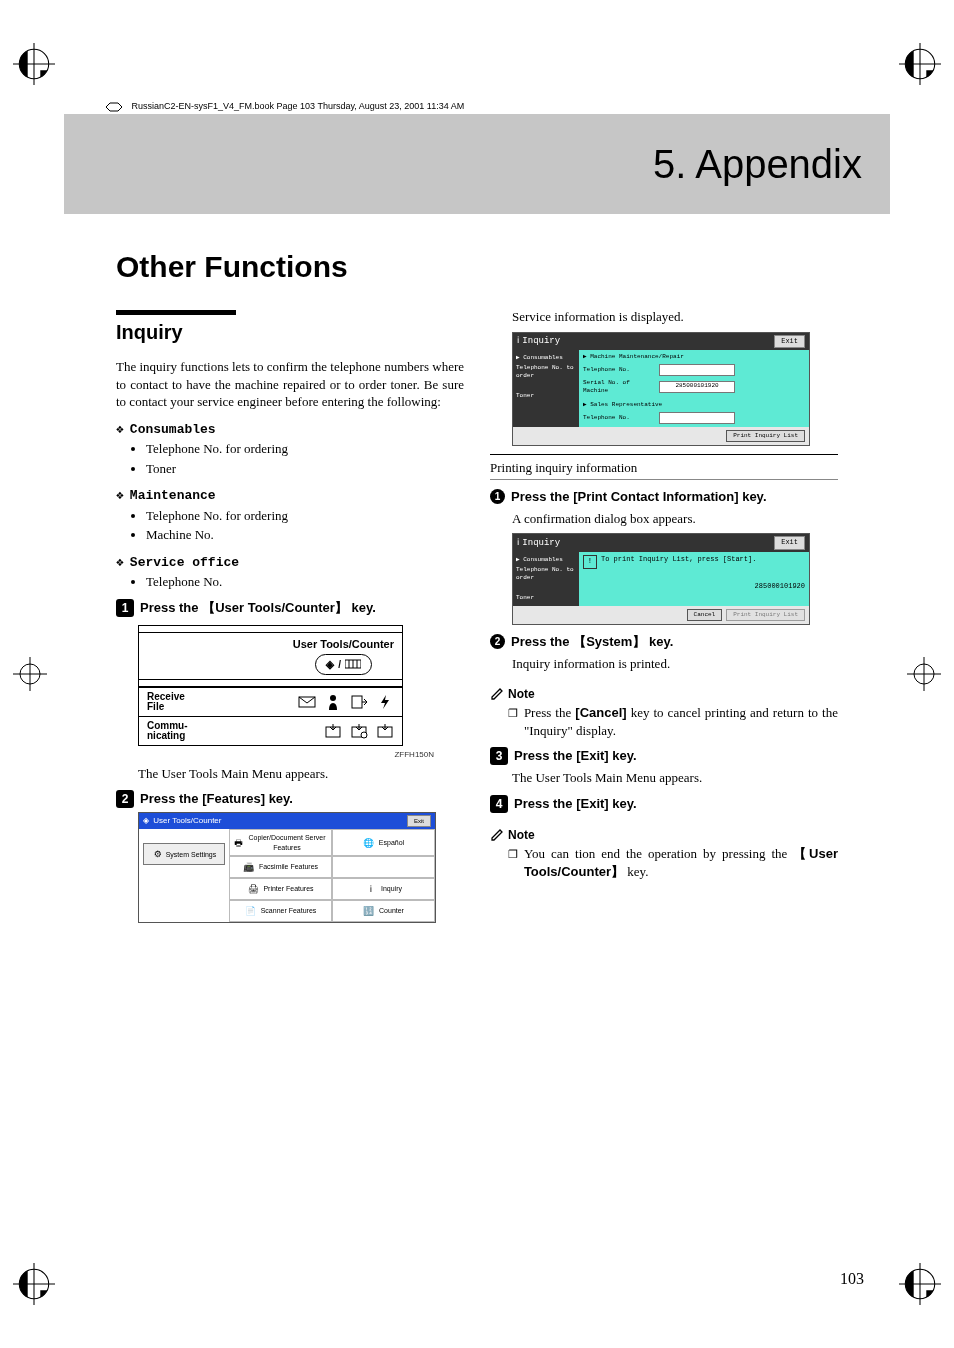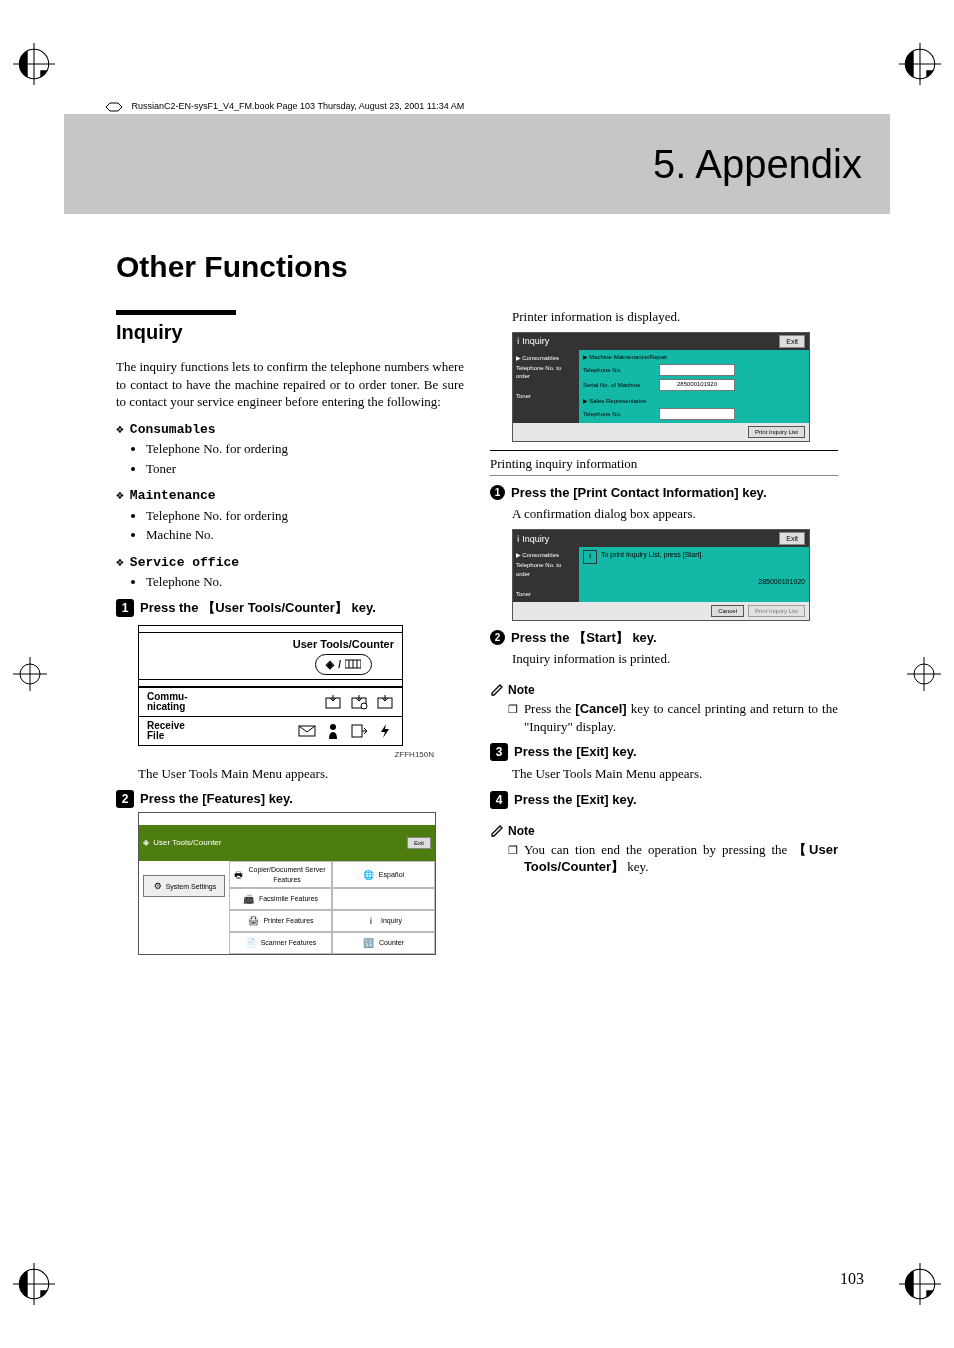--- a/index.html
+++ b/index.html
@@ -165,22 +165,22 @@
     text-align: right;
     font-size: 8px;
     color: #333;
     margin-right: 30px;
     margin-top: 2px;
     font-family: Arial, sans-serif;
   }
   .screenshot {
     margin: 6px 0 6px 0;
     border: 1px solid #555;
-    background: #14b8a6;
-    font-family: Liberation Sans, sans-serif;
+    background: #5eead4;
+    font-family: Liberation Mono, monospace;
     font-size: 7px;
     position: relative;
     color: #000;
   }
   .screenshot .titlebar {
     display: flex;
     align-items: center;
     background: #333;
     color: #fff;
     padding: 2px 4px;
@@ -251,25 +251,24 @@
     margin: 4px 0 6px 22px;
     border: 1px solid #555;
     font-family: Arial, sans-serif;
     font-size: 7px;
     width: 296px;
   }
   .menu-shot .titlebar {
     display: flex;
     align-items: center;
     justify-content: space-between;
-    background: #4d7c0f;
+    background: #1d4ed8;
     color: #fff;
-    padding: 12px 4px;
+    padding: 2px 4px;
     font-size: 8px;
-    margin-top: 12px;
   }
   .menu-shot .body { display:flex; }
   .menu-shot .side { width: 90px; padding: 14px 4px; box-sizing: border-box; text-align:center; }
   .menu-shot .side .btn { border: 1px solid #777; background:#eee; padding: 4px 2px; }
   .menu-shot .grid { flex:1; display:grid; grid-template-columns: 1fr 1fr; }
   .menu-shot .cell {
     border: 1px solid #bbb;
     padding: 3px 4px;
     display:flex;
     align-items:center;
@@ -431,58 +430,58 @@
               <svg width="16" height="12" viewBox="0 0 16 12">
                   <rect x="0" y="2" width="16" height="8" fill="none" stroke="#000"></rect>
                   <line x1="4" y1="2" x2="4" y2="10" stroke="#000"></line>
                   <line x1="8" y1="2" x2="8" y2="10" stroke="#000"></line>
                   <line x1="12" y1="2" x2="12" y2="10" stroke="#000"></line>
                 </svg>
             </div>
           </div>
         </div>
         <div class="double-strip"></div>
-        <div class="row icon-row" style="border-top:1px solid #000">
-          <span style="white-space:pre-line;font-size:10px;line-height:1">Commu-
-nicating</span>
-          <span style="flex:1"></span>
-          <svg viewBox="0 0 18 16">
-              <rect x="2" y="4" width="14" height="10" fill="none" stroke="#000"></rect>
-              <path d="M9 1 L9 7 M6 4 L9 7 L12 4" fill="none" stroke="#000"></path>
-            </svg>
-          <svg viewBox="0 0 18 16">
-              <rect x="2" y="4" width="14" height="10" fill="none" stroke="#000"></rect>
-              <path d="M9 1 L9 7 M6 4 L9 7 L12 4" fill="none" stroke="#000"></path>
-              <circle cx="14" cy="12" r="3" fill="#fff" stroke="#000"></circle>
-            </svg>
-          <svg viewBox="0 0 18 16">
-              <rect x="2" y="4" width="14" height="10" fill="none" stroke="#000"></rect>
-              <path d="M9 1 L9 7 M6 4 L9 7 L12 4" fill="none" stroke="#000"></path>
-            </svg>
-        </div>
         <div class="row icon-row" style="border-top:1px solid #000">
           <span style="white-space:pre-line;font-size:10px;line-height:1">Receive
 File</span>
           <span style="flex:1"></span>
           <svg viewBox="0 0 18 14">
               <rect x="1" y="2" width="16" height="10" fill="none" stroke="#000"></rect>
               <path d="M1 2 L9 8 L17 2" fill="none" stroke="#000"></path>
             </svg>
           <svg viewBox="0 0 12 16">
               <circle cx="6" cy="4" r="3" fill="#000"></circle>
               <path d="M2 16 Q2 9 6 9 Q10 9 10 16" fill="#000"></path>
             </svg>
           <svg viewBox="0 0 18 16">
               <rect x="2" y="2" width="10" height="12" fill="none" stroke="#000"></rect>
               <path d="M12 8 L17 8 M14 5 L17 8 L14 11" fill="none" stroke="#000"></path>
             </svg>
           <svg viewBox="0 0 14 16">
               <path d="M8 1 L3 9 L7 9 L5 15 L11 6 L7 6 Z" fill="#000"></path>
             </svg>
         </div>
+        <div class="row icon-row" style="border-top:1px solid #000">
+          <span style="white-space:pre-line;font-size:10px;line-height:1">Commu-
+nicating</span>
+          <span style="flex:1"></span>
+          <svg viewBox="0 0 18 16">
+              <rect x="2" y="4" width="14" height="10" fill="none" stroke="#000"></rect>
+              <path d="M9 1 L9 7 M6 4 L9 7 L12 4" fill="none" stroke="#000"></path>
+            </svg>
+          <svg viewBox="0 0 18 16">
+              <rect x="2" y="4" width="14" height="10" fill="none" stroke="#000"></rect>
+              <path d="M9 1 L9 7 M6 4 L9 7 L12 4" fill="none" stroke="#000"></path>
+              <circle cx="14" cy="12" r="3" fill="#fff" stroke="#000"></circle>
+            </svg>
+          <svg viewBox="0 0 18 16">
+              <rect x="2" y="4" width="14" height="10" fill="none" stroke="#000"></rect>
+              <path d="M9 1 L9 7 M6 4 L9 7 L12 4" fill="none" stroke="#000"></path>
+            </svg>
+        </div>
       </div>
       <div class="fig-code">ZFFH150N</div>
 
       <p style="margin-left:22px;">The User Tools Main Menu ap­pears.</p>
 
       <div class="step">
         <span class="badge">2</span>
         <span>
           <span>Press the </span><span class="soft-key">[Features]</span><span> key.</span>
         </span>
@@ -533,21 +532,21 @@
                 <span class="tiny-icon">🔢</span>
                 <span>Counter</span>
               </div>
           </div>
         </div>
       </div>
     </div>
 
     <div class="col">
 
-      <p style="margin-left:22px;">Printer information is displayed.</p>
+      <p style="margin-left:22px;">Service information is displayed.</p>
 
       <div class="screenshot" style="margin-left:22px;width:296px;">
         <div class="titlebar">
           <span><span style="margin-right:3px">ℹ</span><span>Inquiry</span></span>
           <span class="exitbtn">Exit</span>
         </div>
         <div class="body">
           <div class="side">
             <div>▶ Consumables</div>
             <div>Telephone No. to order</div>
@@ -612,21 +611,21 @@
         </div>
         <div class="footer-row">
           <span class="btn">Cancel</span>
           <span class="btn" style="opacity:.5">Print Inquiry List</span>
         </div>
       </div>
 
       <div class="step">
         <span class="sub-badge">2</span>
         <span>
-          <span>Press the </span><span class="hard-key">Start</span><span> key.</span>
+          <span>Press the </span><span class="hard-key">System</span><span> key.</span>
         </span>
       </div>
       <p style="margin-left:22px;">Inquiry information is printed.</p>
 
       <div class="note-head">
         <svg viewBox="0 0 14 14">
             <path d="M2 12 L4 12 L12 4 L10 2 L2 10 Z" fill="none" stroke="#000" stroke-width="1.3"></path>
           </svg>
         <span>Note</span>
       </div>

